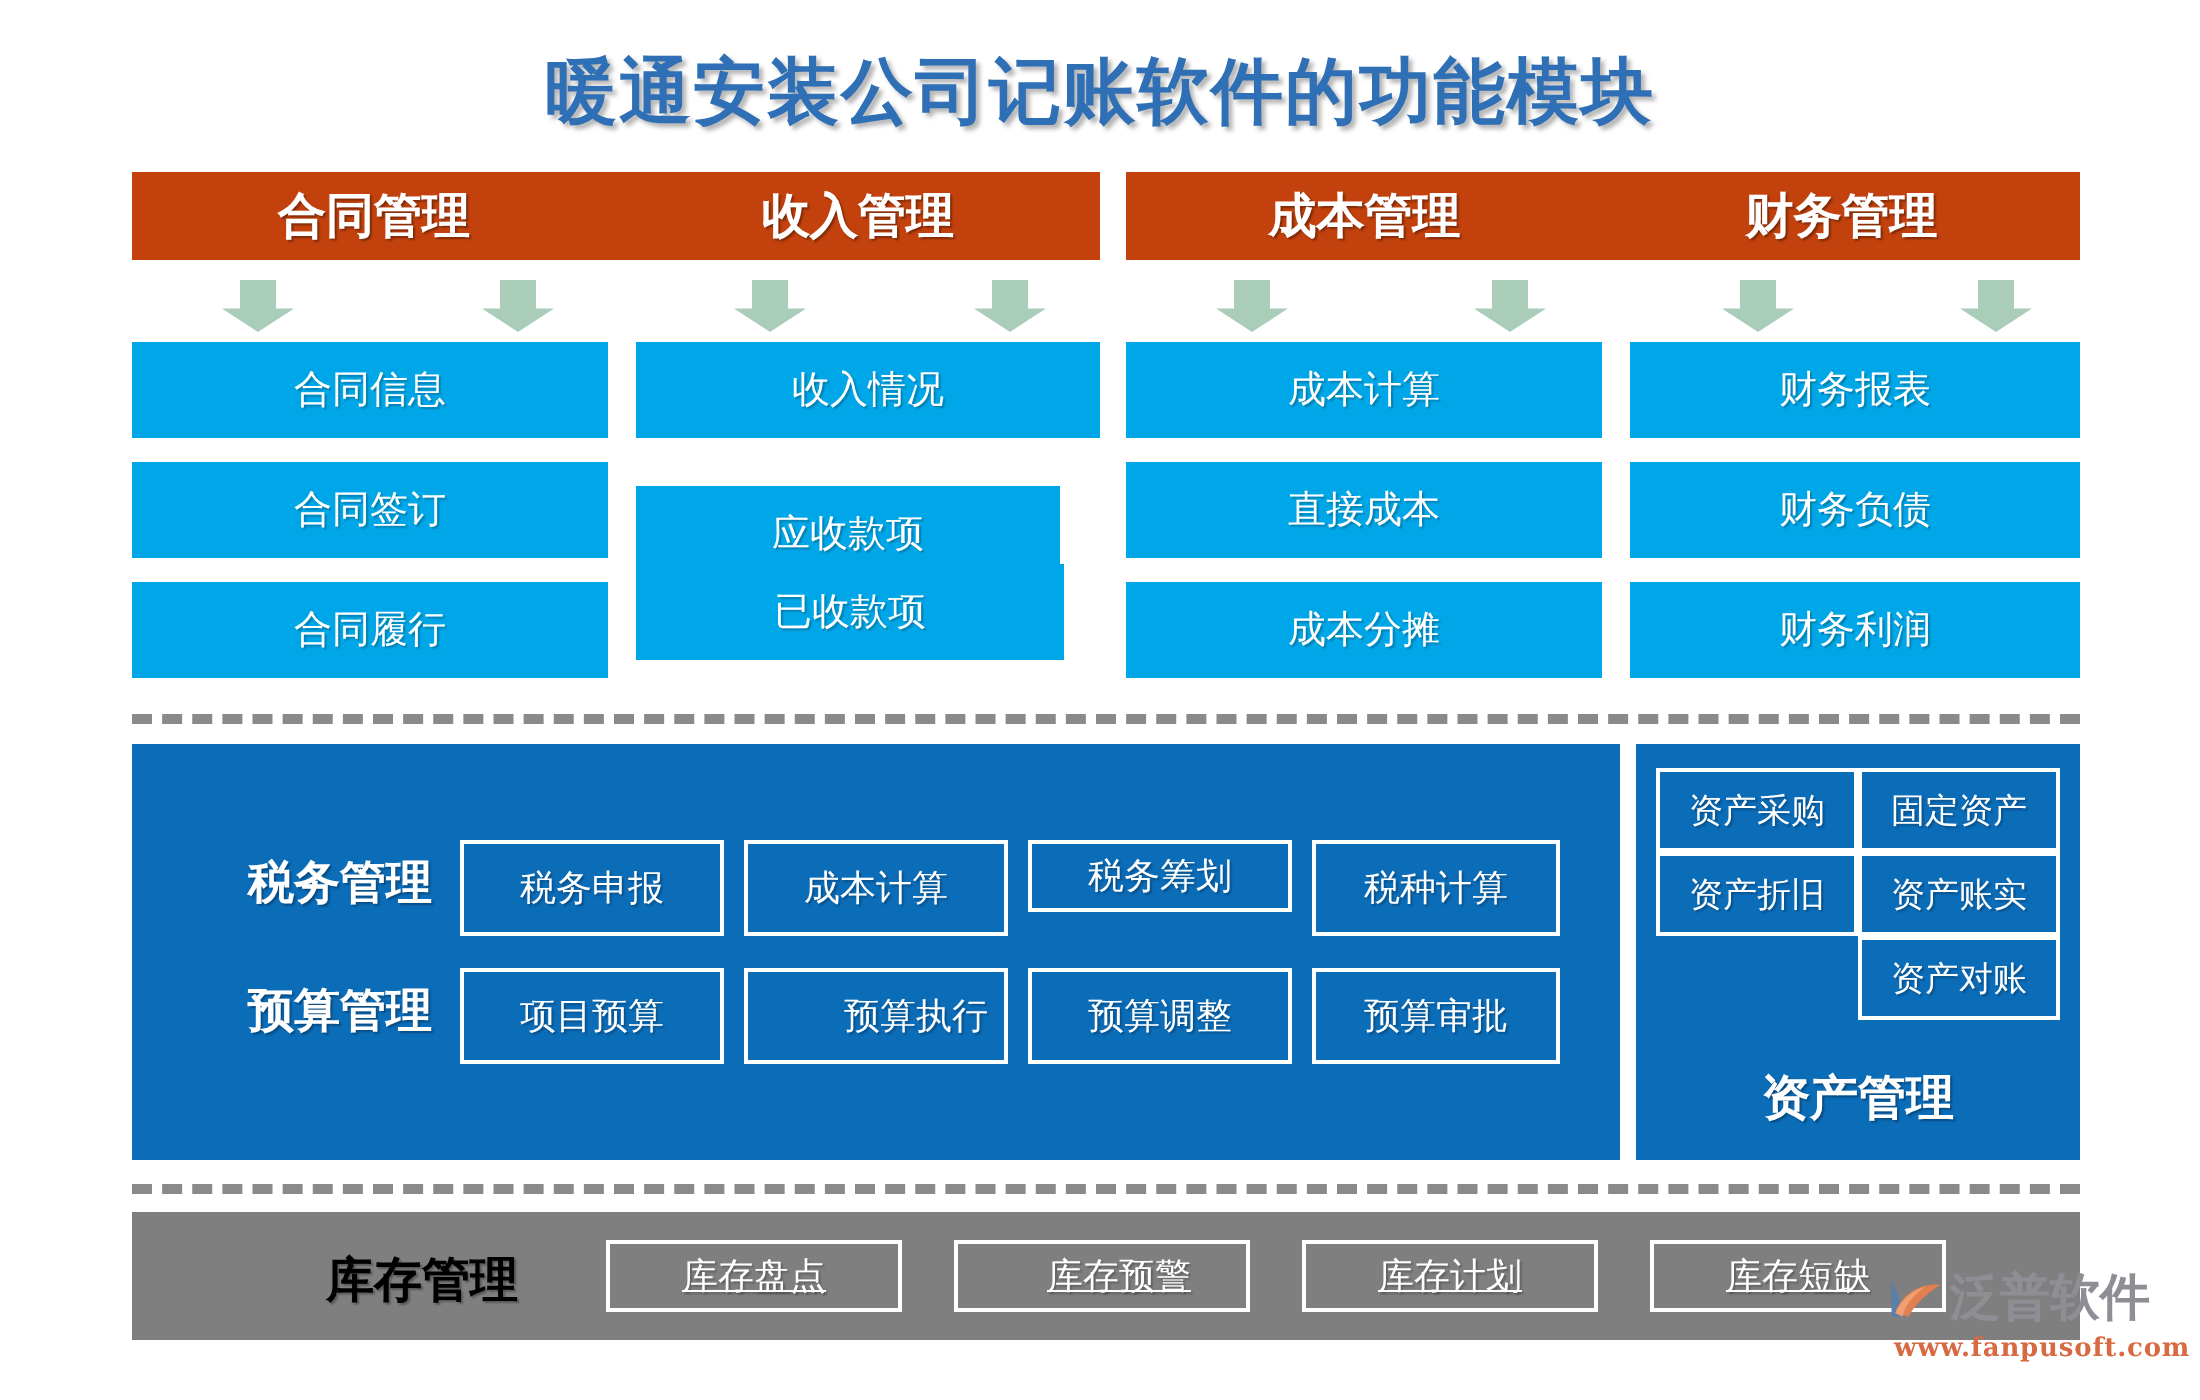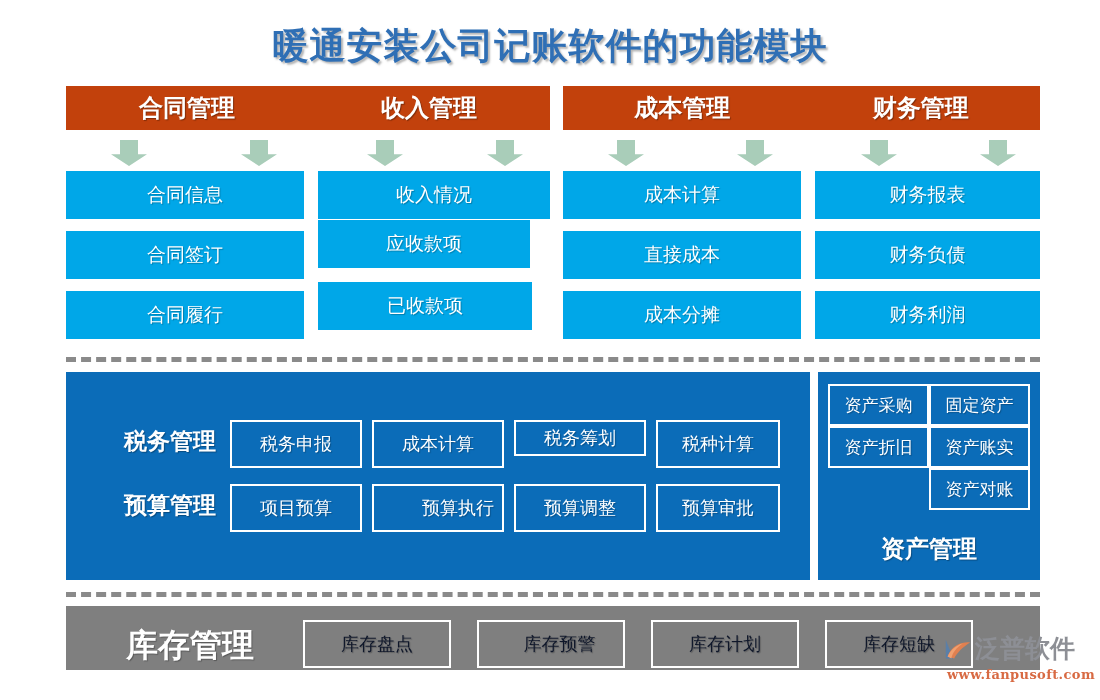--- a/index.html
+++ b/index.html
@@ -180,43 +180,44 @@
     top: 606px;
     width: 974px;
     height: 64px;
     background: #7f7f7f;
   }
   .bottom-label {
     position: absolute;
     left: 60px;
     top: 18px;
     width: 170px;
-    text-align: left;
-    color: #ffffff;
-    font-size: 32px;
+    text-align: center;
+    color: #000000;
+    font-size: 24px;
     font-weight: bold;
     font-family: "DejaVu Serif", "Liberation Serif", serif;
     text-shadow: 1px 1px 1px rgba(0,0,0,0.3);
     white-space: nowrap;
   }
   .bottom-box {
     position: absolute;
     top: 14px;
     width: 148px;
-    height: 48px;
+    height: 36px;
     border: 2px solid #ffffff;
     box-sizing: border-box;
     display: flex;
     align-items: center;
     justify-content: center;
-    color: #0f172a;
+    color: #ffffff;
     font-size: 18px;
     font-family: "DejaVu Serif", "Liberation Serif", serif;
     text-shadow: 1px 1px 1px rgba(0,0,0,0.25);
     white-space: nowrap;
+    text-decoration: underline;
   }
 
   
   .logo-wrap {
     position: absolute;
     left: 942px;
     top: 632px;
     width: 156px;
     height: 60px;
   }
@@ -292,21 +293,21 @@
     <div class="arrow-wrap" style="left:980px;">
         <div class="arrow-shape"></div>
       </div>
   </div>
 
   <div class="sub-box" style="left:66px;  top:171px; width:238px;">合同信息</div>
   <div class="sub-box" style="left:66px;  top:231px; width:238px;">合同签订</div>
   <div class="sub-box" style="left:66px;  top:291px; width:238px;">合同履行</div>
 
   <div class="sub-box" style="left:318px; top:171px; width:232px;">收入情况</div>
-  <div class="sub-box" style="left:318px; top:220px; width:212px;">应收款项</div>
+  <div class="sub-box" style="left:318px; top:243px; width:212px;">应收款项</div>
   <div class="sub-box" style="left:318px; top:282px; width:214px;">已收款项</div>
 
   <div class="sub-box" style="left:563px; top:171px; width:238px;text-align:right;">成本计算</div>
   <div class="sub-box" style="left:563px; top:231px; width:238px;">直接成本</div>
   <div class="sub-box" style="left:563px; top:291px; width:238px;">成本分摊</div>
 
   <div class="sub-box" style="left:815px; top:171px; width:225px;">财务报表</div>
   <div class="sub-box" style="left:815px; top:231px; width:225px;">财务负债</div>
   <div class="sub-box" style="left:815px; top:291px; width:225px;">财务利润</div>
 

